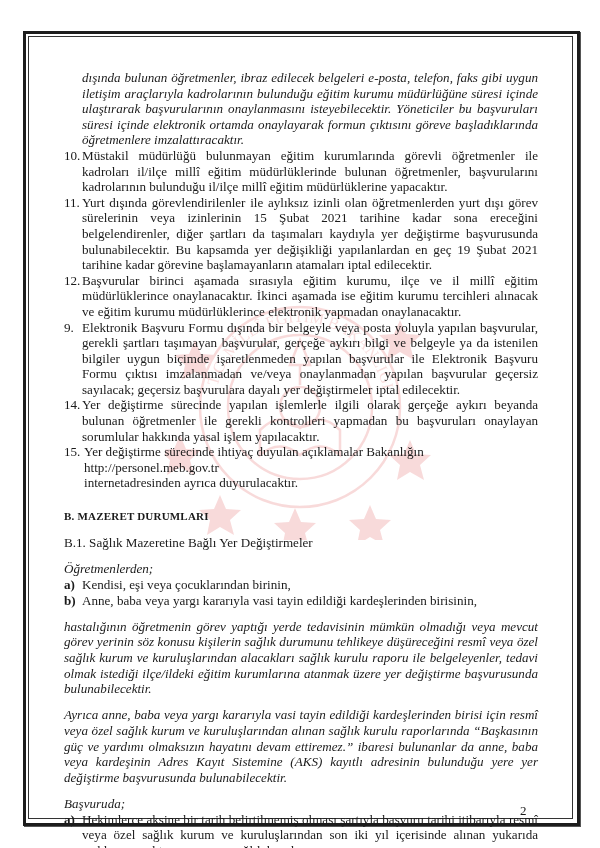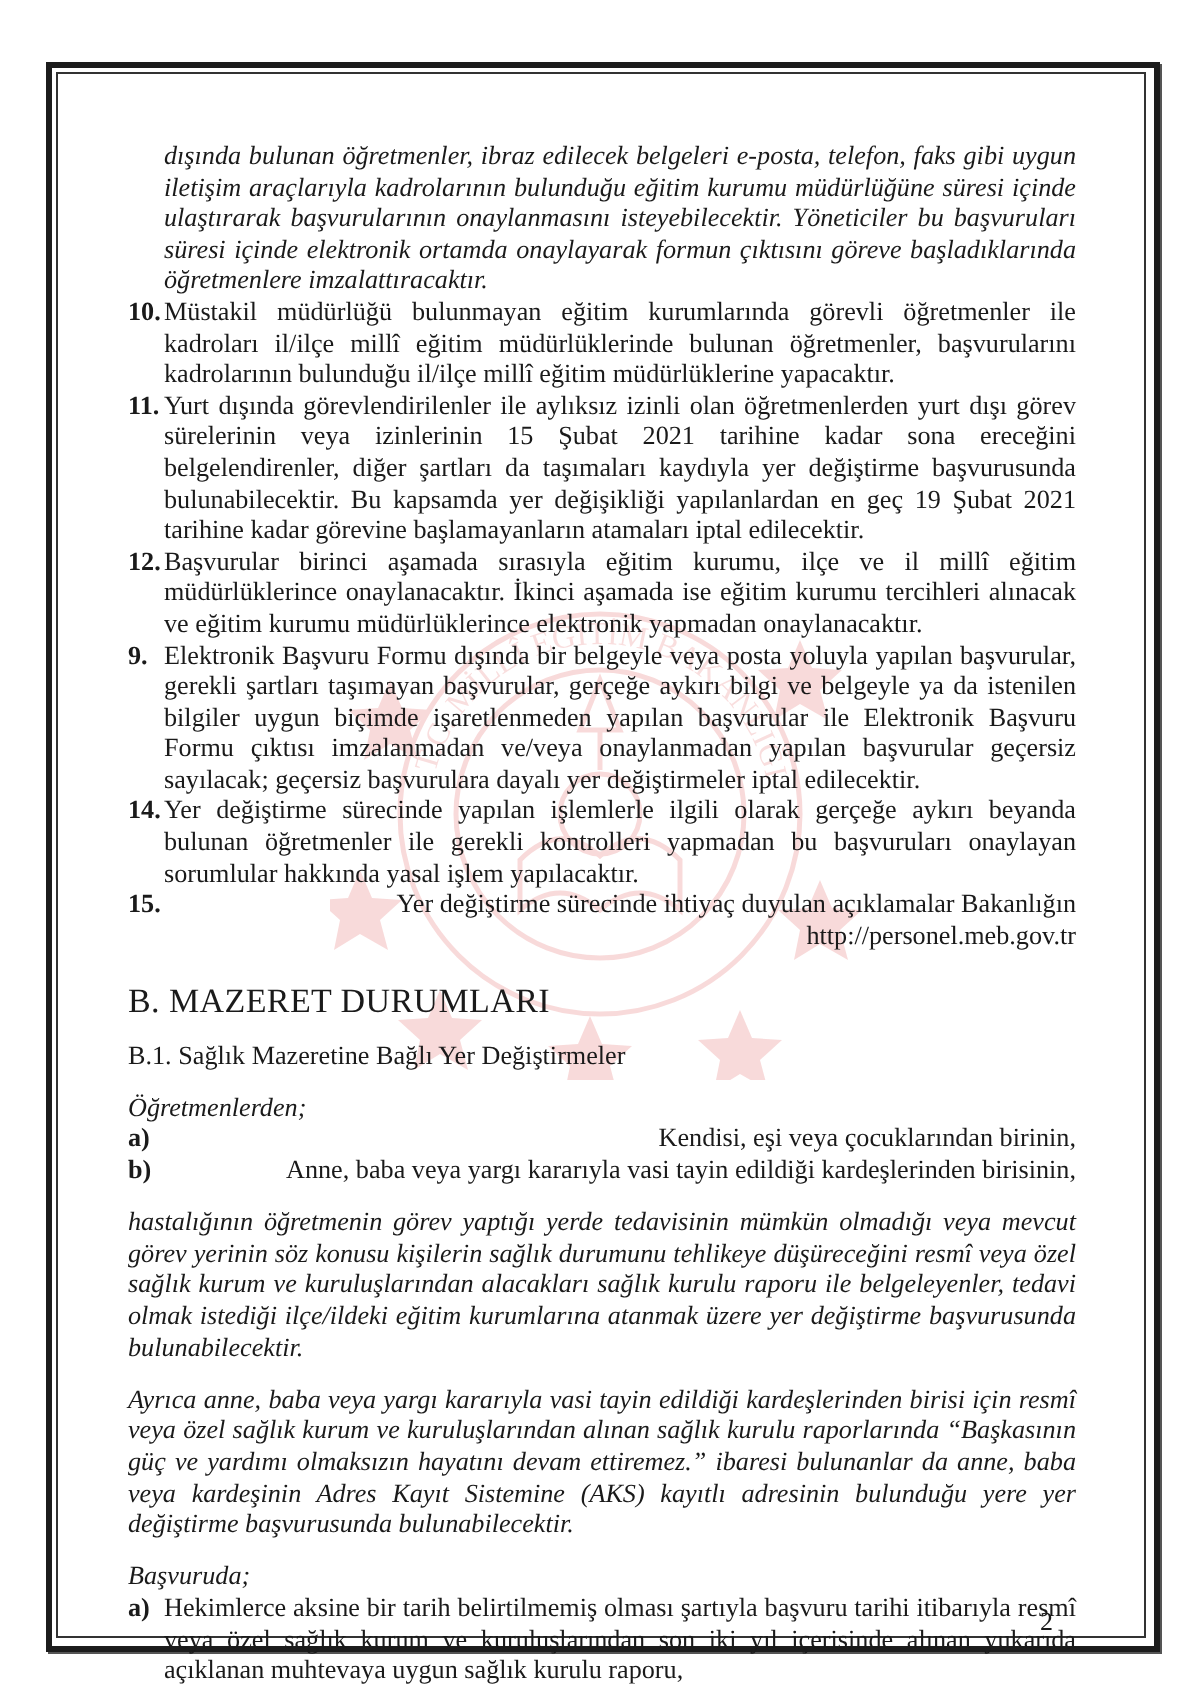--- a/index.html
+++ b/index.html
@@ -7,25 +7,25 @@
          font-family: "Liberation Serif", "DejaVu Serif", serif; color: #1a1a1a; }
   .frame-outer { position: absolute; left: 23px; top: 31px; width: 551px; height: 789px;
                  border: 3px solid #1c1c1c; box-shadow: 1px 1px 0 #555; }
   .frame-inner { position: absolute; left: 28px; top: 36px; width: 543px; height: 781px;
                  border: 1px solid #333; }
   .seal { position: absolute; left: 165px; top: 270px; width: 270px; height: 270px; opacity: 0.22; }
   .content { position: absolute; left: 64px; top: 70px; width: 474px; font-size: 13.1px; line-height: 15.6px; }
   .p { text-align: justify; margin: 0; font-style: italic; }
   .cont { padding-left: 18px; }
   .item { display: flex; margin: 0; }
-  .num { width: 18px; flex: 0 0 18px; font-weight: bold; }
+  .num { width: 18px; flex: 0 0 18px; font-weight: normal; }
   .txt { flex: 1; text-align: justify; }
-  .txt.left { text-align: right; }
+  .txt.left { text-align: left; }
   .gap { height: 10.6px; }
-  .heading { margin: 0; font-size: 17px; letter-spacing: 0.2px; }
+  .heading { margin: 0; font-size: 11px; letter-spacing: 0.2px; font-weight: bold; }
   .subhead { margin: 0; font-weight: normal; }
   .letter { width: 18px; flex: 0 0 18px; font-weight: bold; }
   .pagenum { position: absolute; left: 520px; top: 803px; font-size: 13px; }
   .tight-15 .txt { padding-left: 2px; }
 </style>
 </head>
 <body>
 
 <div class="frame-outer"></div>
 <div class="frame-inner"></div>
@@ -76,20 +76,21 @@
     <span class="txt">Elektronik Başvuru Formu dışında bir belgeyle veya posta yoluyla yapılan başvurular, gerekli şartları taşımayan başvurular, gerçeğe aykırı bilgi ve belgeyle ya da istenilen bilgiler uygun biçimde işaretlenmeden yapılan başvurular ile Elektronik Başvuru Formu çıktısı imzalanmadan ve/veya onaylanmadan yapılan başvurular geçersiz sayılacak; geçersiz başvurulara dayalı yer değiştirmeler iptal edilecektir.</span>
   </div>
   <div class="item">
     <span class="num">14.</span>
     <span class="txt">Yer değiştirme sürecinde yapılan işlemlerle ilgili olarak gerçeğe aykırı beyanda bulunan öğretmenler ile gerekli kontrolleri yapmadan bu başvuruları onaylayan sorumlular hakkında yasal işlem yapılacaktır.</span>
   </div>
   <div class="item tight-15">
     <span class="num">15.</span>
     <span class="txt left">
       <span>Yer değiştirme sürecinde ihtiyaç duyulan açıklamalar Bakanlığın http://personel.meb.gov.tr</span><br>
+      <span>internetadresinden ayrıca duyurulacaktır.</span>
     </span>
   </div>
 
   <div class="gap" style="height:18px"></div>
   <p class="heading">B.  MAZERET DURUMLARI</p>
   <div class="gap"></div>
   <p class="subhead">B.1. Sağlık Mazeretine Bağlı Yer Değiştirmeler</p>
   <div class="gap"></div>
 
   <p class="p">Öğretmenlerden;</p>

